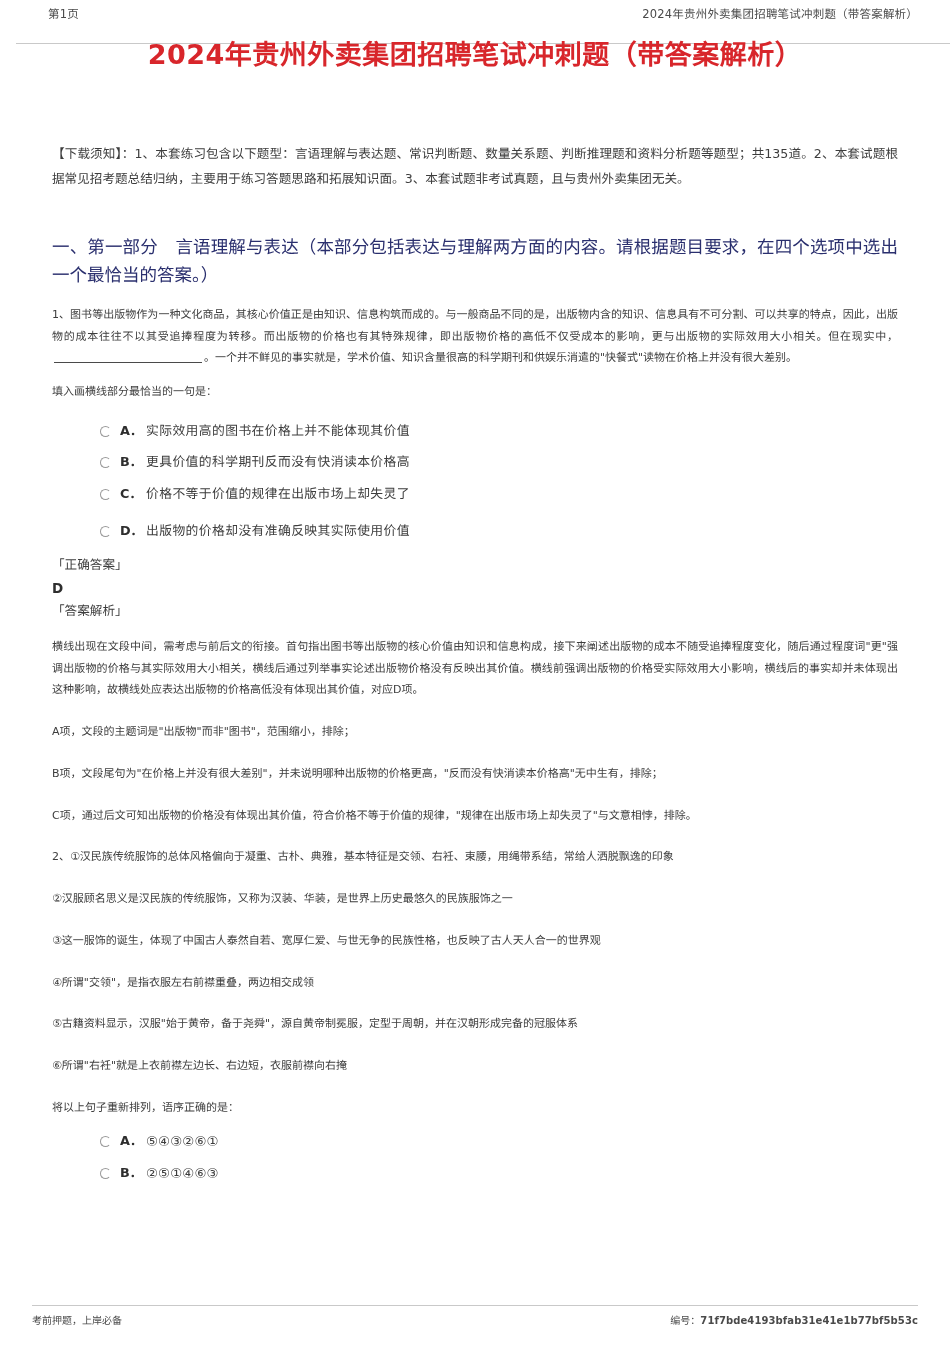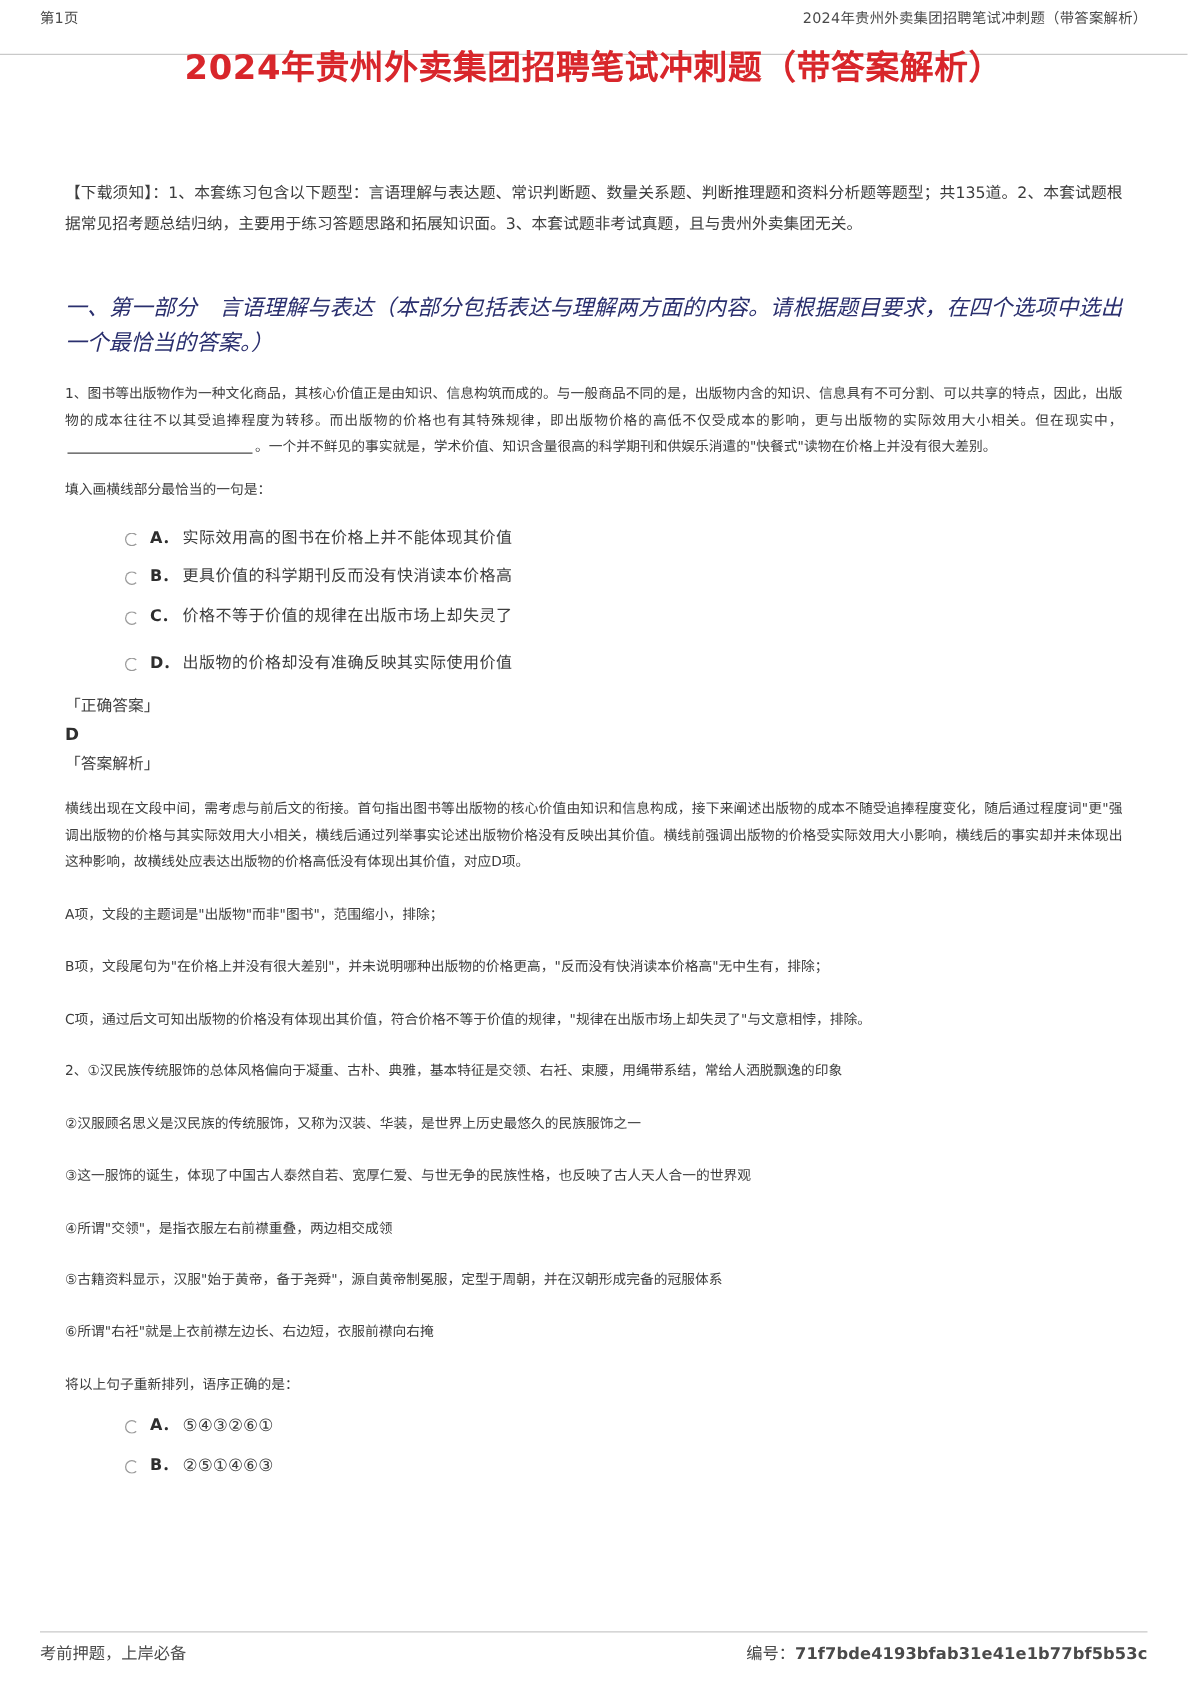--- a/index.html
+++ b/index.html
@@ -20,21 +20,21 @@
   .page {
     position: absolute;
     inset: 0;
     padding: 0;
   }
 
   
   .hdr {
     position: absolute;
     top: 0;
-    left: 0;
+    left: 16px;
     right: 0;
     height: 44px;
     padding: 5px 32px 0 32px;
     box-sizing: border-box;
     display: flex;
     justify-content: space-between;
     align-items: flex-start;
     border-bottom: 1px solid #c9c9c9;
     font-size: 11.5px;
     color: #4a4a4a;
@@ -73,21 +73,20 @@
     margin-bottom: 42px;
   }
 
   .section-head {
     color: #2a2f6e;
     font-size: 17.5px;
     line-height: 1.62;
     margin: 0 0 14px 0;
     text-align: justify;
     font-weight: 400;
-    font-style: italic;
   }
 
   .para {
     font-size: 11px;
     line-height: 1.98;
     color: #3d3d3d;
     text-align: justify;
     margin: 0 0 12px 0;
   }
   .para.gap   { margin-bottom: 20px; }
@@ -152,23 +151,22 @@
     position: absolute;
     bottom: 14px;
     left: 0;
     right: 0;
     height: 26px;
     margin: 0 32px;
     padding-top: 6px;
     box-sizing: border-box;
     display: flex;
     justify-content: space-between;
-    align-items: center;
     border-top: 1px solid #c9c9c9;
-    font-size: 13px;
+    font-size: 10px;
     color: #4a4a4a;
   }
   .ftr-right { white-space: nowrap; }
   .ftr-id {
     font-family: "DejaVu Sans", "Liberation Sans", sans-serif;
     letter-spacing: 0.1px;
     font-weight: bold;
   }
 </style>
 </head>

